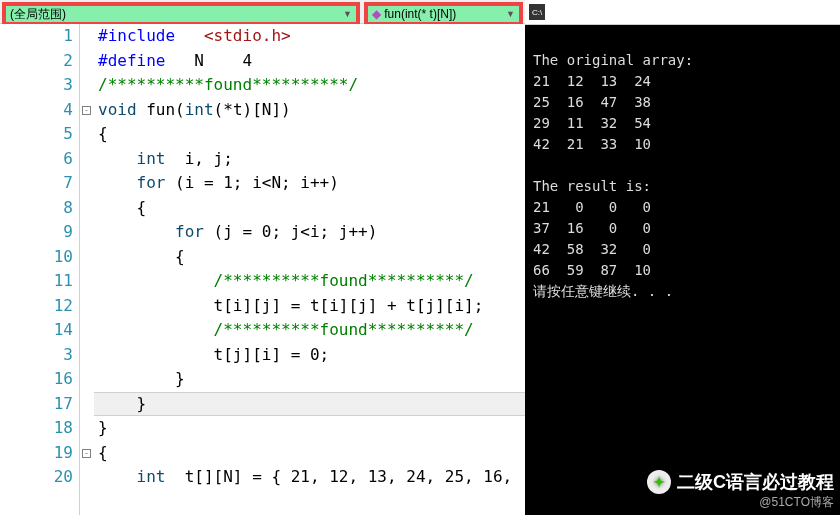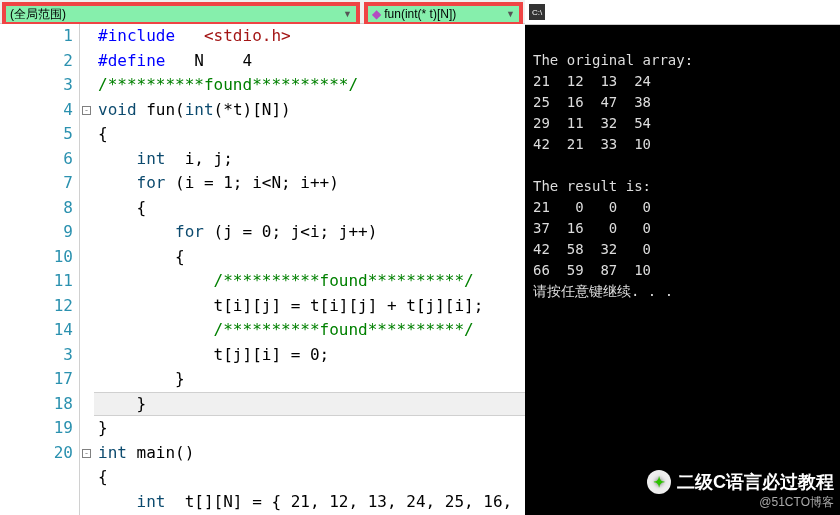--- a/index.html
+++ b/index.html
@@ -60,20 +60,21 @@
         <div class="ln">5</div>
         <div class="ln">6</div>
         <div class="ln">7</div>
         <div class="ln">8</div>
         <div class="ln">9</div>
         <div class="ln">10</div>
         <div class="ln">11</div>
         <div class="ln">12</div>
         <div class="ln">14</div>
         <div class="ln">3</div>
+        <div class="ln">16</div>
         <div class="ln">17</div>
         <div class="ln">18</div>
         <div class="ln">19</div>
         <div class="ln">20</div>
       </div>
     <div class="foldcol" id="foldcol">
         <div class="fc"></div>
         <div class="fc"></div>
         <div class="fc"></div>
         <div class="fc"><span class="box">-</span></div>
@@ -106,21 +107,20 @@
         <div class="cl"><span>        <span class="kw-blue">for</span> (j = 0; j&lt;i; j++)</span></div>
         <div class="cl"><span>        {</span></div>
         <div class="cl"><span>            <span class="comment">/**********found**********/</span></span></div>
         <div class="cl"><span>            t[i][j] = t[i][j] + t[j][i];</span></div>
         <div class="cl"><span>            <span class="comment">/**********found**********/</span></span></div>
         <div class="cl"><span>            t[j][i] = 0;</span></div>
         <div class="cl"><span>        }</span></div>
         <div class="hl" style="top: 367.5px;"></div>
         <div class="cl"><span>    }</span></div>
         <div class="cl"><span>}</span></div>
-        <div class="cl"><span><span class="kw-blue">int</span> main()</span></div>
         <div class="cl"><span>{</span></div>
         <div class="cl"><span>    <span class="kw-blue">int</span>  t[][N] = { 21, 12, 13, 24, 25, 16,</span></div>
       </div>
   </div>
 </div>
 
 <div class="console-wrap">
   <div class="titlebar">
     <span class="icon">C:\</span>
   </div>

